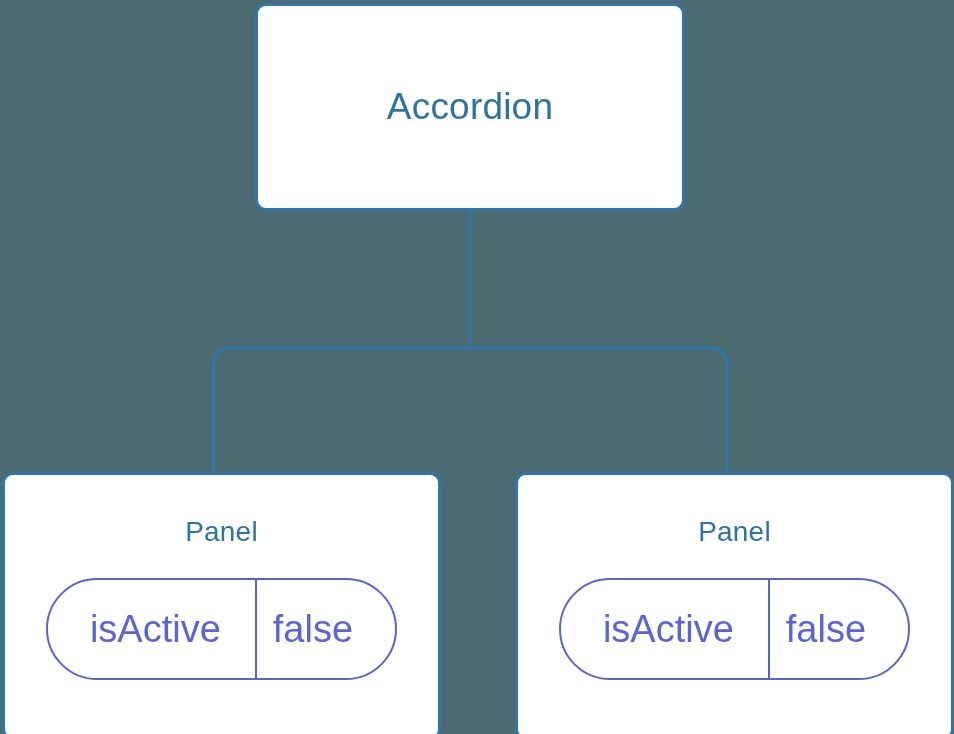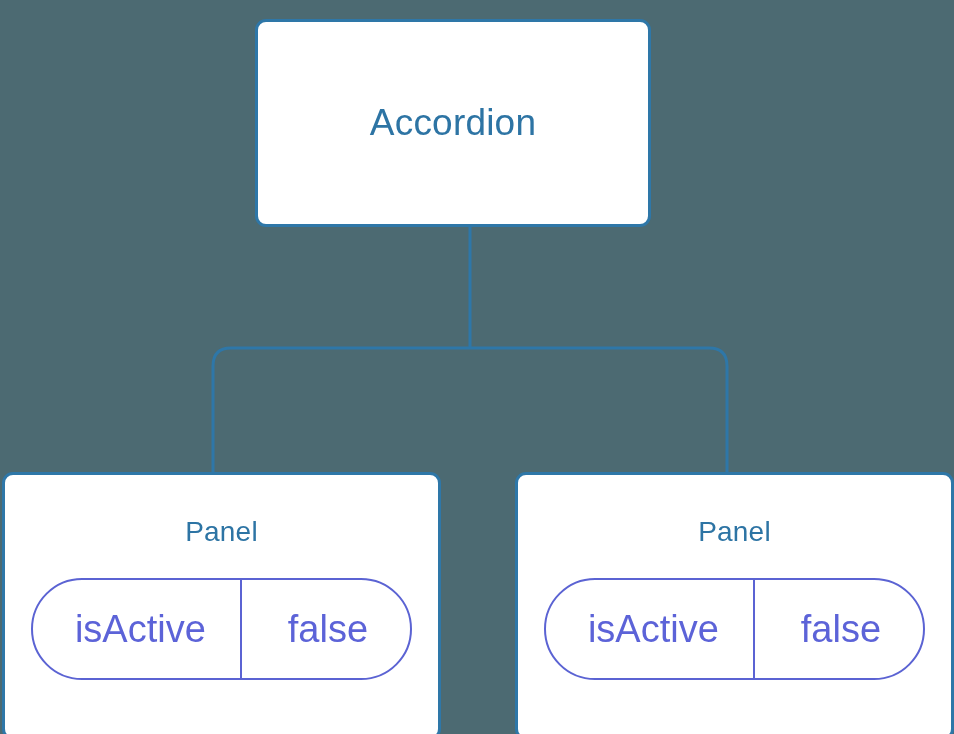--- a/index.html
+++ b/index.html
@@ -37,22 +37,22 @@
     border: 3px solid #2e77a8;
     border-radius: 11px;
     box-sizing: border-box;
     display: flex;
     flex-direction: column;
     align-items: center;
   }
 
   .node-root {
     left: 255px;
-    top: 19px;
-    width: 396px;
+    top: 3px;
+    width: 430px;
     height: 208px;
     justify-content: center;
   }
 
   .node-title {
     color: #2d74a4;
     font-size: 37px;
     line-height: 1.1;
     font-weight: 400;
     letter-spacing: 0.2px;
@@ -101,21 +101,21 @@
     line-height: 1;
     white-space: nowrap;
     box-sizing: border-box;
   }
 
   .pill-key {
     padding: 0 34px 0 42px;
   }
 
   .pill-val {
-    padding: 0 42px 0 46px;
+    padding: 0 42px 0 16px;
     border-left: 2px solid #5b63d3;
   }
 </style>
 </head>
 <body>
 
 <div id="stage">
 
   <svg id="connectors" viewBox="0 0 954 734" width="954" height="734" xmlns="http://www.w3.org/2000/svg">
 

